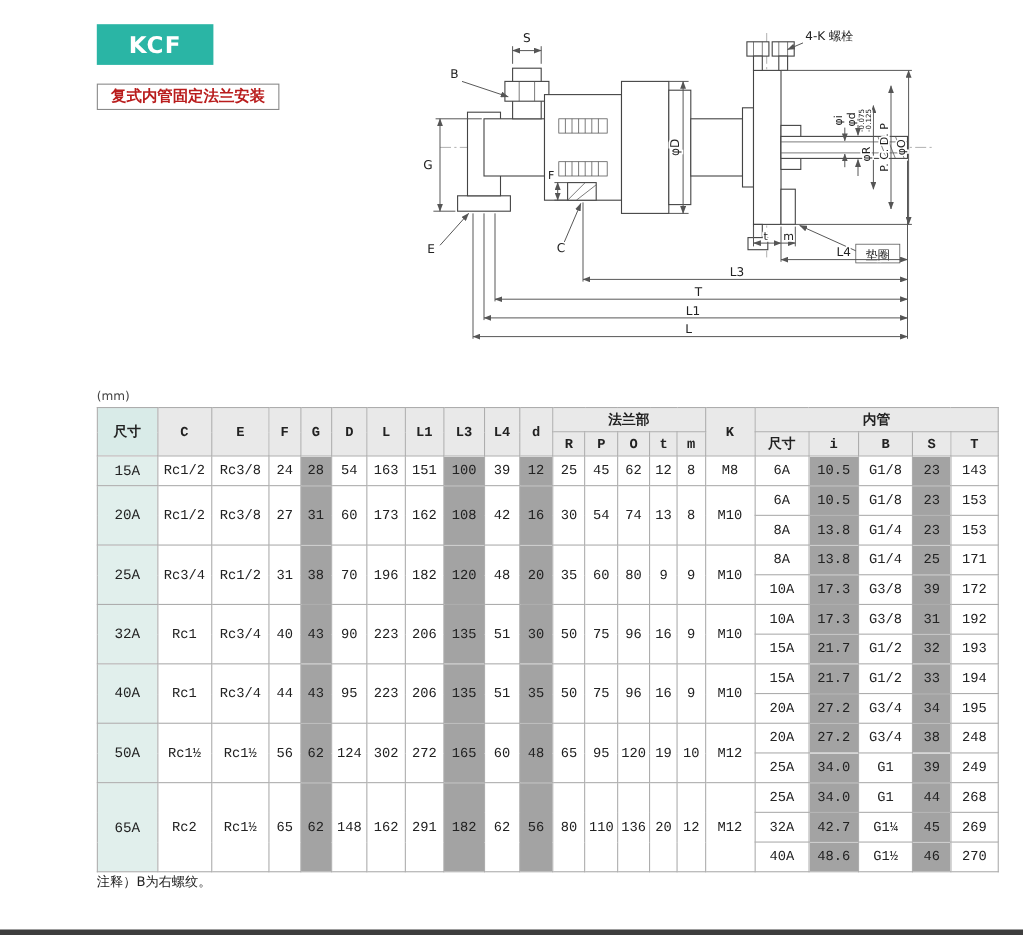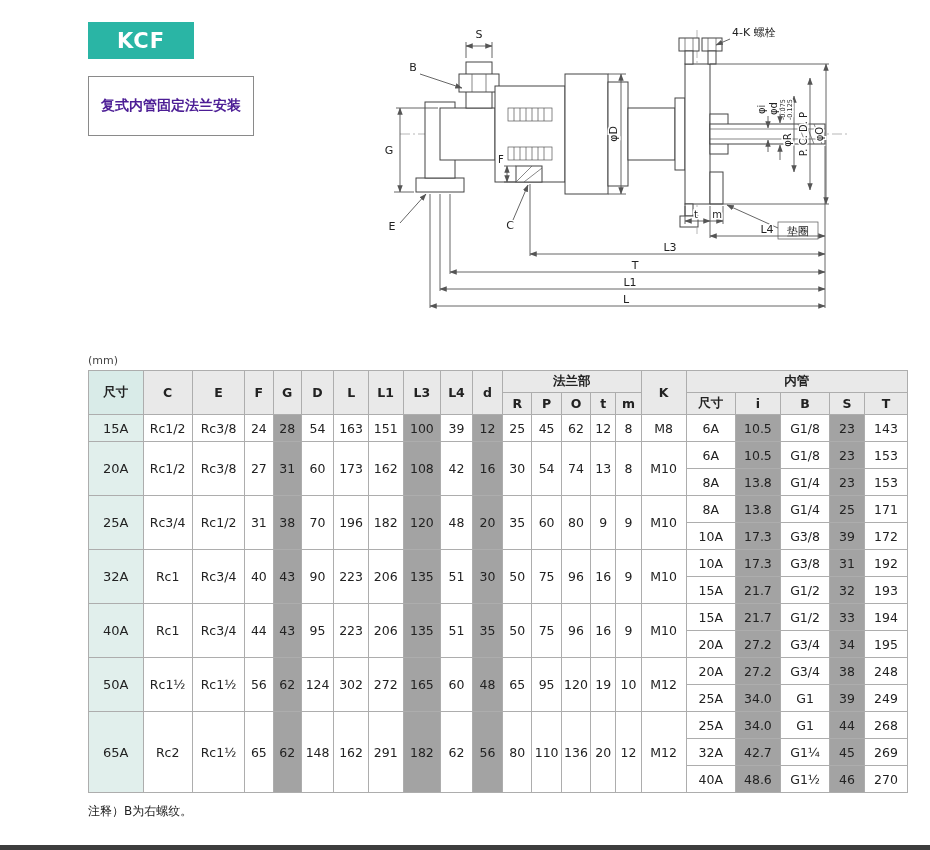--- a/index.html
+++ b/index.html
@@ -16,35 +16,35 @@
   .head-left { width: 292px; flex: none; }
   .badge {
     width: 106px; height: 37px;
     background: #2ab5a5; color: #fff;
     font-size: 21px; font-weight: bold; letter-spacing: 1px;
     display: flex; align-items: center; justify-content: center;
   }
   .subtitle {
     margin-top: 17px;
     border: 1px solid #8a8a8a;
-    padding: 20px 12px;
+    padding: 2px 12px;
     font-size: 14px; font-weight: bold;
     display: inline-block;
-    color: #4c1d95;
+    color: #b91c1c;
   }
   .diagram-wrap { width: 520px; height: 320px; flex: none; }
   .unit { text-align: left; font-size: 11px; color: #444; margin: 12px 12px 3px 0; }
-  table { border-collapse: collapse; table-layout: fixed; width: 820px; font-size: 12.5px; }
+  table { border-collapse: collapse; table-layout: fixed; width: 820px; font-size: 12.5px; font-family: Liberation Mono, monospace; }
   th, td { border: 1px solid #adadad; text-align: center; padding: 2px 1px; overflow: hidden; white-space: nowrap; }
   thead th { background: #e9e9e9; font-weight: bold; font-size: 12.5px; height: 22px; }
   thead th.size-head { background: #d9ebe8; }
   tbody td { height: 27px; background: #ffffff; }
   tbody td.size-col { background: #e1efec; font-size: 13px; }
   tbody td.shade, thead th.shade { background: #a3a3a3; }
-  .note { font-size: 12px; margin-top: 10px; color: #222; }
+  .note { font-size: 12px; color: #222; }
   .footer-bar { position: absolute; left: 0; bottom: 0; width: 930px; height: 5px; background: #3d3d3d; }
   .part { stroke: #444; fill: #fff; stroke-width: 1; }
   .thin { stroke: #555; fill: none; stroke-width: 0.7; }
   .dim  { stroke: #555; fill: none; stroke-width: 0.9; }
   .cl   { stroke: #999; fill: none; stroke-width: 0.7; stroke-dasharray: 10 3 2 3; }
   .lbl  { font-family: "DejaVu Sans", sans-serif; font-size: 11px; fill: #222; }
   .sm   { font-size: 10px; }
   .tiny { font-size: 6.5px; }
   .hl   { paint-order: stroke; stroke: #fff; stroke-width: 3px; }
 </style>

